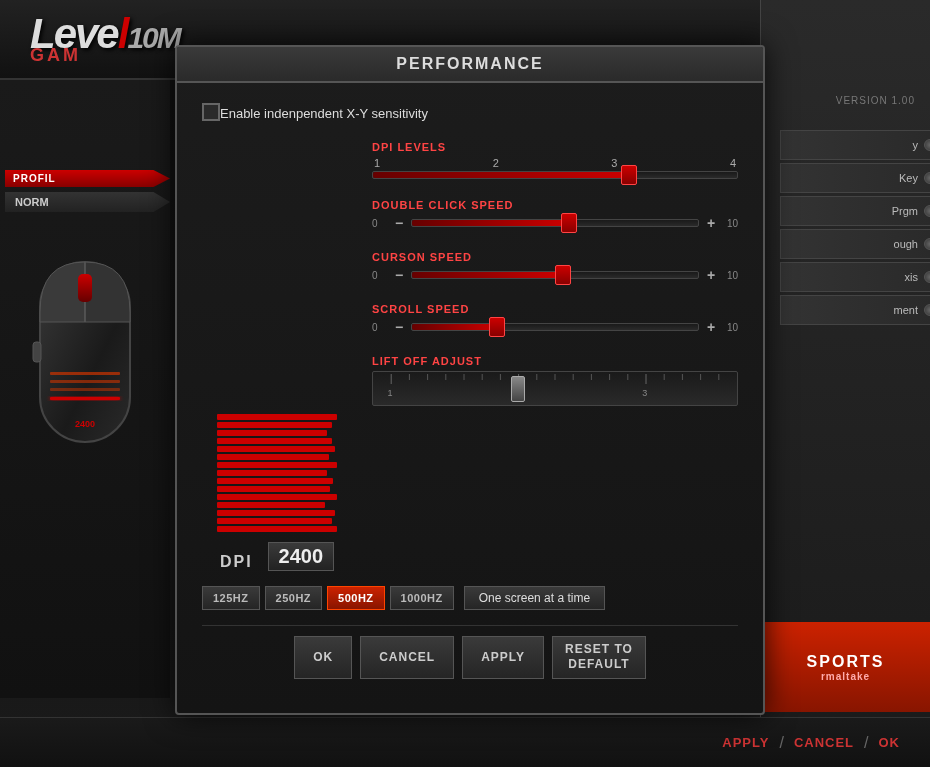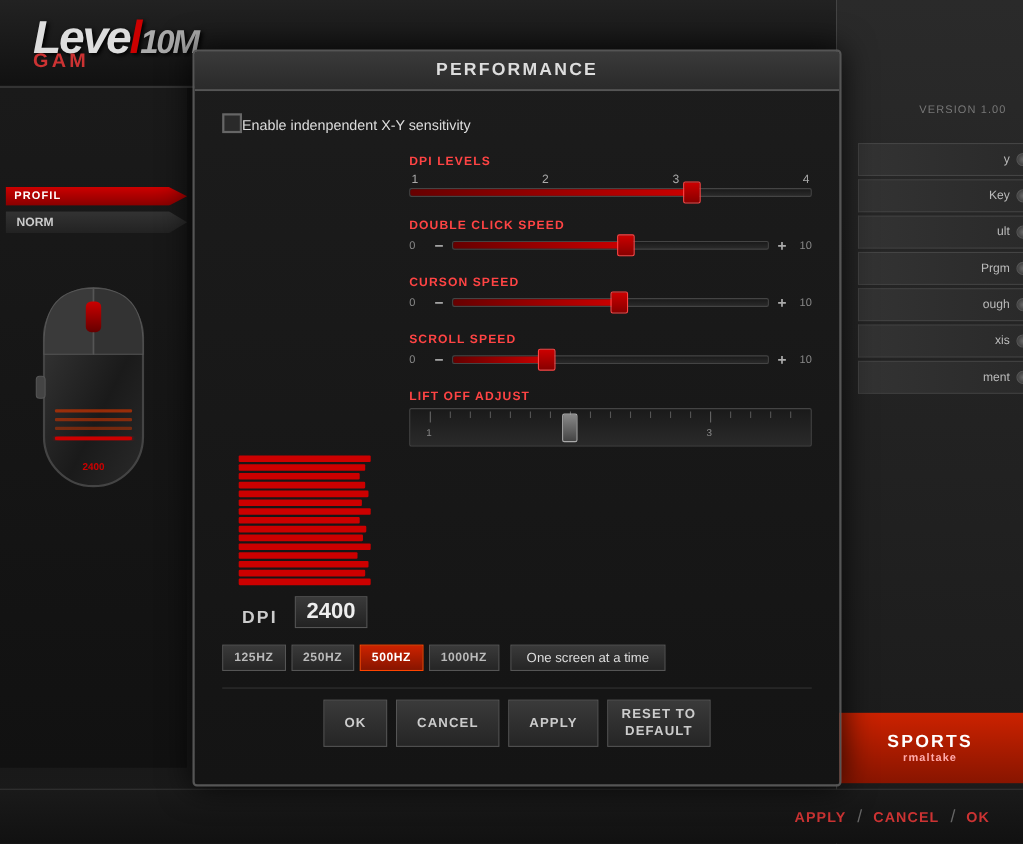--- a/index.html
+++ b/index.html
@@ -554,28 +554,27 @@
       </svg>
     </div>
   </div>
 
   <div class="right-panel">
     <div style="position:absolute;top:95px;right:15px;color:#777;font-size:10px;letter-spacing:1px;">VERSION 1.00</div>
 
     <div class="right-menu">
       <div class="right-menu-item">y<div class="right-dot"></div></div>
       <div class="right-menu-item">Key<div class="right-dot"></div></div>
-      <div class="right-menu-item">ult<div class="right-dot"></div></div>
       <div class="right-menu-item">Prgm<div class="right-dot"></div></div>
       <div class="right-menu-item">ough<div class="right-dot"></div></div>
       <div class="right-menu-item">xis<div class="right-dot"></div></div>
       <div class="right-menu-item">ment<div class="right-dot"></div></div>
     </div>
 
-    <div class="sports-area" style="position:absolute;bottom:55px;left:0;right:0;width:100%;height:64px;">
+    <div class="sports-area" style="position:absolute;bottom:55px;left:0;right:0;width:100%;height:90px;">
       <span>SPORTS</span>
       <span class="sports-sub">rmaltake</span>
     </div>
   </div>
 
   <div class="bottom-bar">
     <span class="bottom-btn active">Apply</span>
     <span class="bottom-sep">/</span>
     <span class="bottom-btn active">Cancel</span>
     <span class="bottom-sep">/</span>

